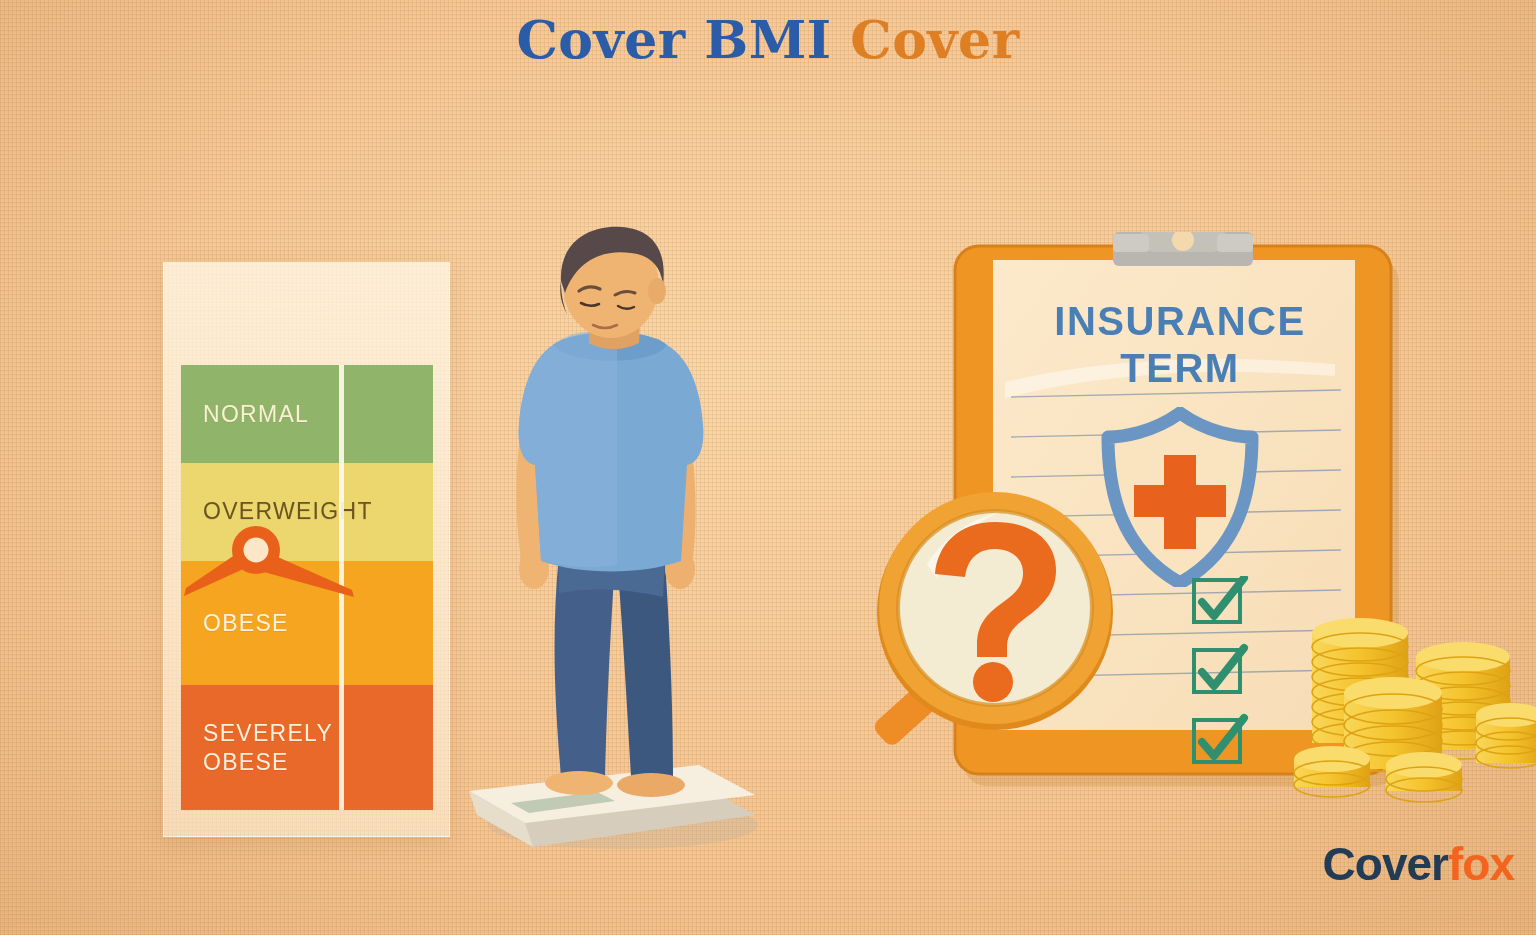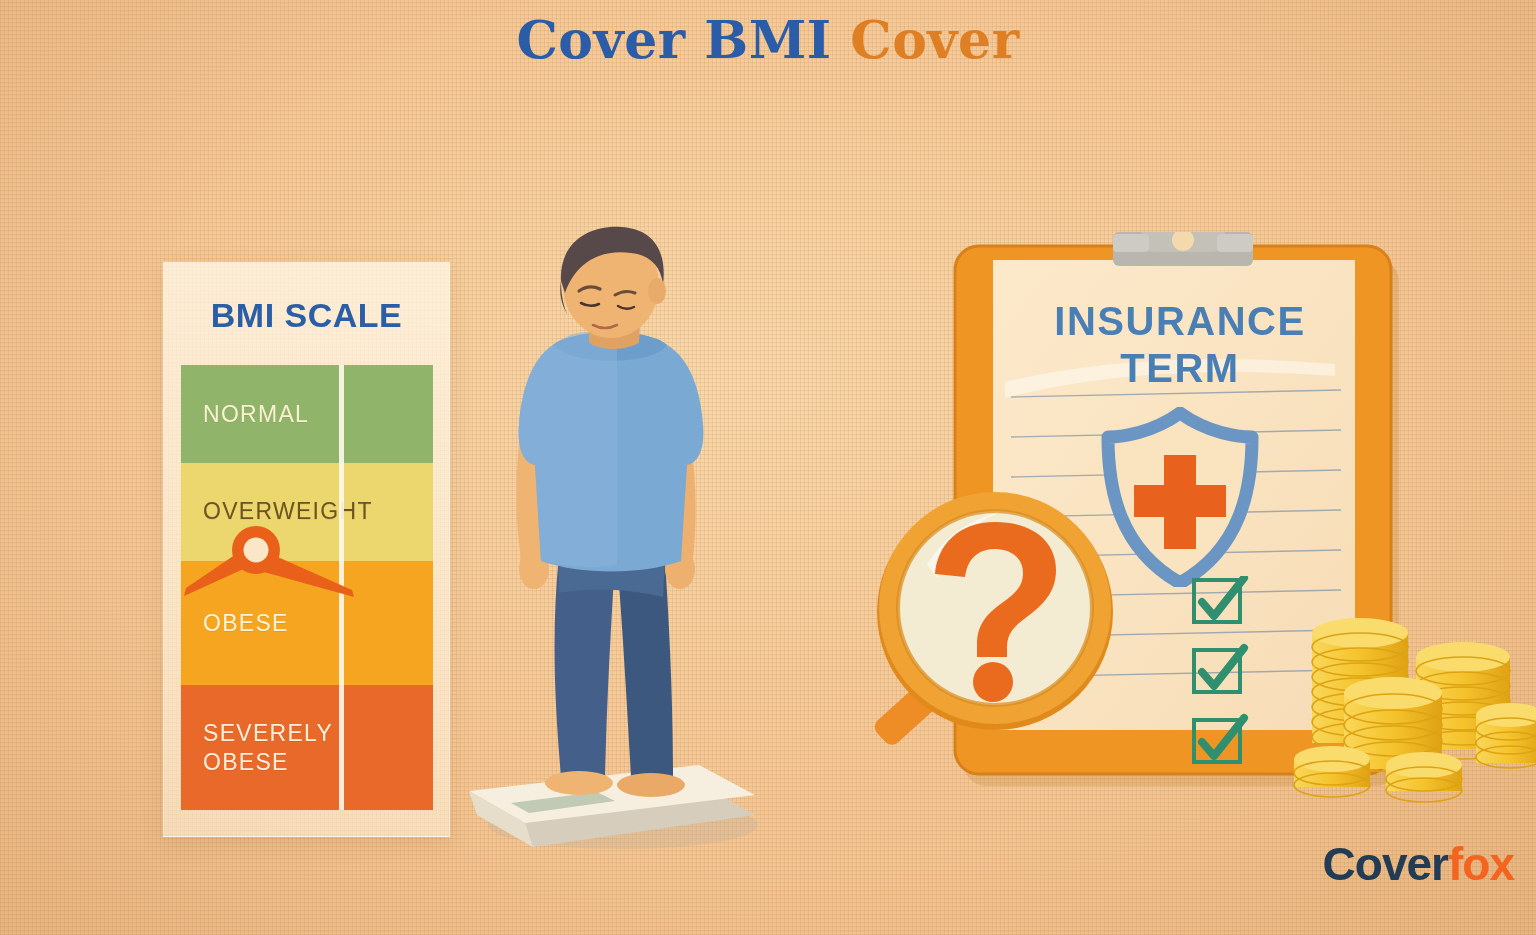--- a/index.html
+++ b/index.html
@@ -103,21 +103,20 @@
 <body>
 
 <div id="canvas">
   <div class="weave"></div>
 
   <div id="title">
     <span class="ln ln1"><span class="t-blue">Cover BMI</span> <span class="t-orange">Cover</span></span>
   </div>
 
   <div id="bmi-card">
-    <div id="bmi-title">BMI SCALE</div>
     <div id="bmi-bands">
         <div class="band" style="background: rgb(143, 180, 106); height: 22%;">
           <span class="lbl" style="color: rgb(251, 240, 210);">NORMAL</span>
           <div class="band-divider"></div>
         </div>
         <div class="band" style="background: rgb(236, 214, 110); height: 22%; text-align: center;">
           <span class="lbl" style="color: rgb(107, 84, 32);">OVERWEIGHT</span>
           <div class="band-divider"></div>
         </div>
         <div class="band" style="background: rgb(245, 165, 31); height: 28%;">

